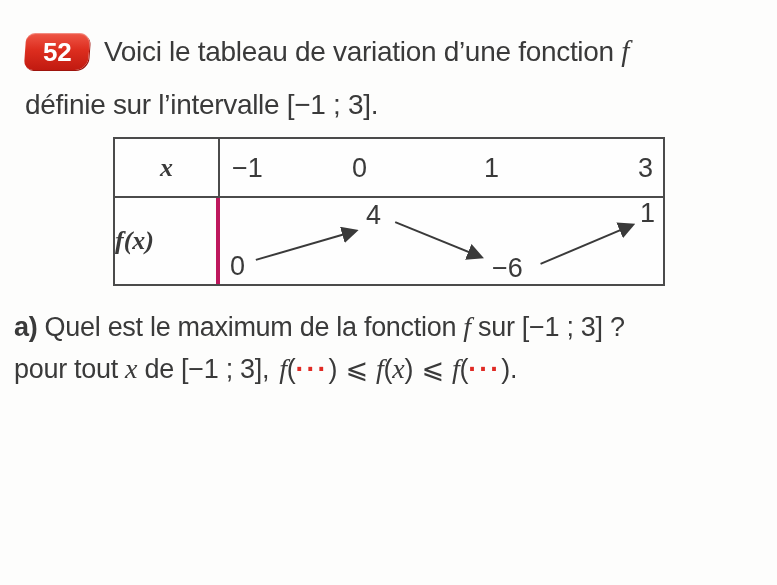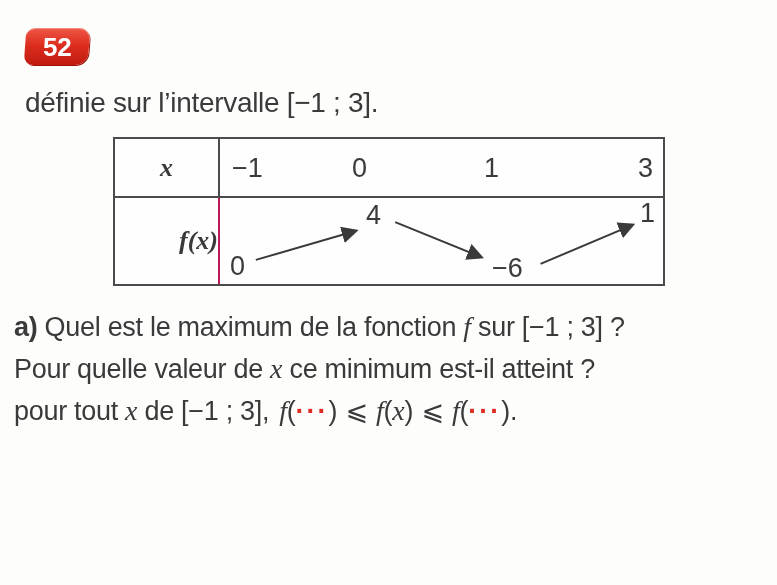--- a/index.html
+++ b/index.html
@@ -5,21 +5,21 @@
   html,body{margin:0;padding:0;}
   body{
     width:777px;height:585px;position:relative;overflow:hidden;
     background:#fdfdfc;color:#3a3a3a;
     font-family:"Liberation Sans", sans-serif;
     -webkit-font-smoothing:antialiased;
   }
   
   .intro{position:absolute;left:25px;top:28px;width:745px;font-size:28px;letter-spacing:-0.3px;}
   .intro-line1{display:flex;align-items:center;gap:15px;line-height:46px;}
-  .intro-line2{line-height:44px;margin-top:16px;}
+  .intro-line2{line-height:44px;margin-top:8px;}
   .num-badge{
     display:flex;align-items:center;justify-content:center;
     min-width:56px;height:37px;padding:0 4px;
     background:linear-gradient(180deg,#ef5747 0%,#dd2e1f 45%,#c11a10 100%);
     border-radius:9px 11px 13px 9px;
     transform:skewX(-4deg);
     box-shadow:inset 0 1px 1px rgba(255,255,255,.35), 1px 1px 0 #9e140d;
     color:#ffffff;font-weight:bold;font-size:26px;
   }
   .num-badge span{transform:skewX(4deg);}
@@ -32,38 +32,39 @@
   .vtable{
     position:absolute;left:113px;top:137px;width:552px;height:149px;
     border:2px solid #4b4b4b;background:#fefefe;
     display:grid;grid-template-columns:105px 1fr;grid-template-rows:59px 1fr;
     box-sizing:border-box;font-size:27px;
   }
   .cell{position:relative;box-sizing:border-box;}
   .c-var{border-right:2px solid #4b4b4b;border-bottom:2px solid #4b4b4b;
          display:flex;align-items:center;justify-content:center;font-size:26px;}
   .c-xvals{border-bottom:2px solid #4b4b4b;}
-  .c-fn{border-right:2px solid #be185d;display:flex;align-items:center;justify-content:flex-end;font-size:26px;}
+  .c-fn{border-right:4px solid #be185d;display:flex;align-items:center;justify-content:flex-start;font-size:26px;}
   .xv{position:absolute;top:50%;transform:translateY(-50%);}
   .fv{position:absolute;line-height:1;}
   .arrows-svg{position:absolute;left:0;top:0;width:100%;height:100%;}
   
   .questions{position:absolute;left:14px;top:306px;width:748px;
              font-size:27px;line-height:42px;letter-spacing:-0.3px;}
   .qlabel{font-weight:bold;}
   .gap{display:inline-block;width:10px;}
 </style>
 </head>
 <body>
 
 <div class="intro">
   <div class="intro-line1">
     <div class="num-badge">
       <span>52</span>
     </div>
+    <div><span>Voici le tableau de variation d’une fonction </span><span class="mi">f</span></div>
   </div>
   <div class="intro-line2"><span>définie sur l’intervalle </span><span>[−1 ; 3].</span></div>
 </div>
 
 <div class="vtable">
   <div class="cell c-var">
     <span class="mb">x</span>
   </div>
   <div class="cell c-xvals">
     <span class="xv" style="left:12px">−1</span>
@@ -87,15 +88,14 @@
     </svg>
     <span class="fv" style="left:10px;bottom:4px">0</span>
     <span class="fv" style="left:146px;top:4px">4</span>
     <span class="fv" style="left:272px;bottom:2px">−6</span>
     <span class="fv" style="right:8px;top:2px">1</span>
   </div>
 </div>
 
 <div class="questions">
   <div><span class="qlabel">a)</span><span> Quel est le maximum de la fonction </span><span class="mi">f</span><span> sur </span><span>[−1 ; 3] ?</span></div>
-  <div><span>Pour quelle valeur de </span><span class="mi">x</span><span> ce minimum est-il atteint ?</span></div>
   <div><span>pour tout </span><span class="mi">x</span><span> de </span><span>[−1 ; 3],</span><span class="gap"></span><span class="mi">f</span><span>(</span><span class="dots">···</span><span>)</span><span class="leq"> ⩽ </span><span class="mi">f</span><span>(</span><span class="mi">x</span><span>)</span><span class="leq"> ⩽ </span><span class="mi">f</span><span>(</span><span class="dots">···</span><span>)</span><span>.</span></div>
 </div>
 
 </body></html>

